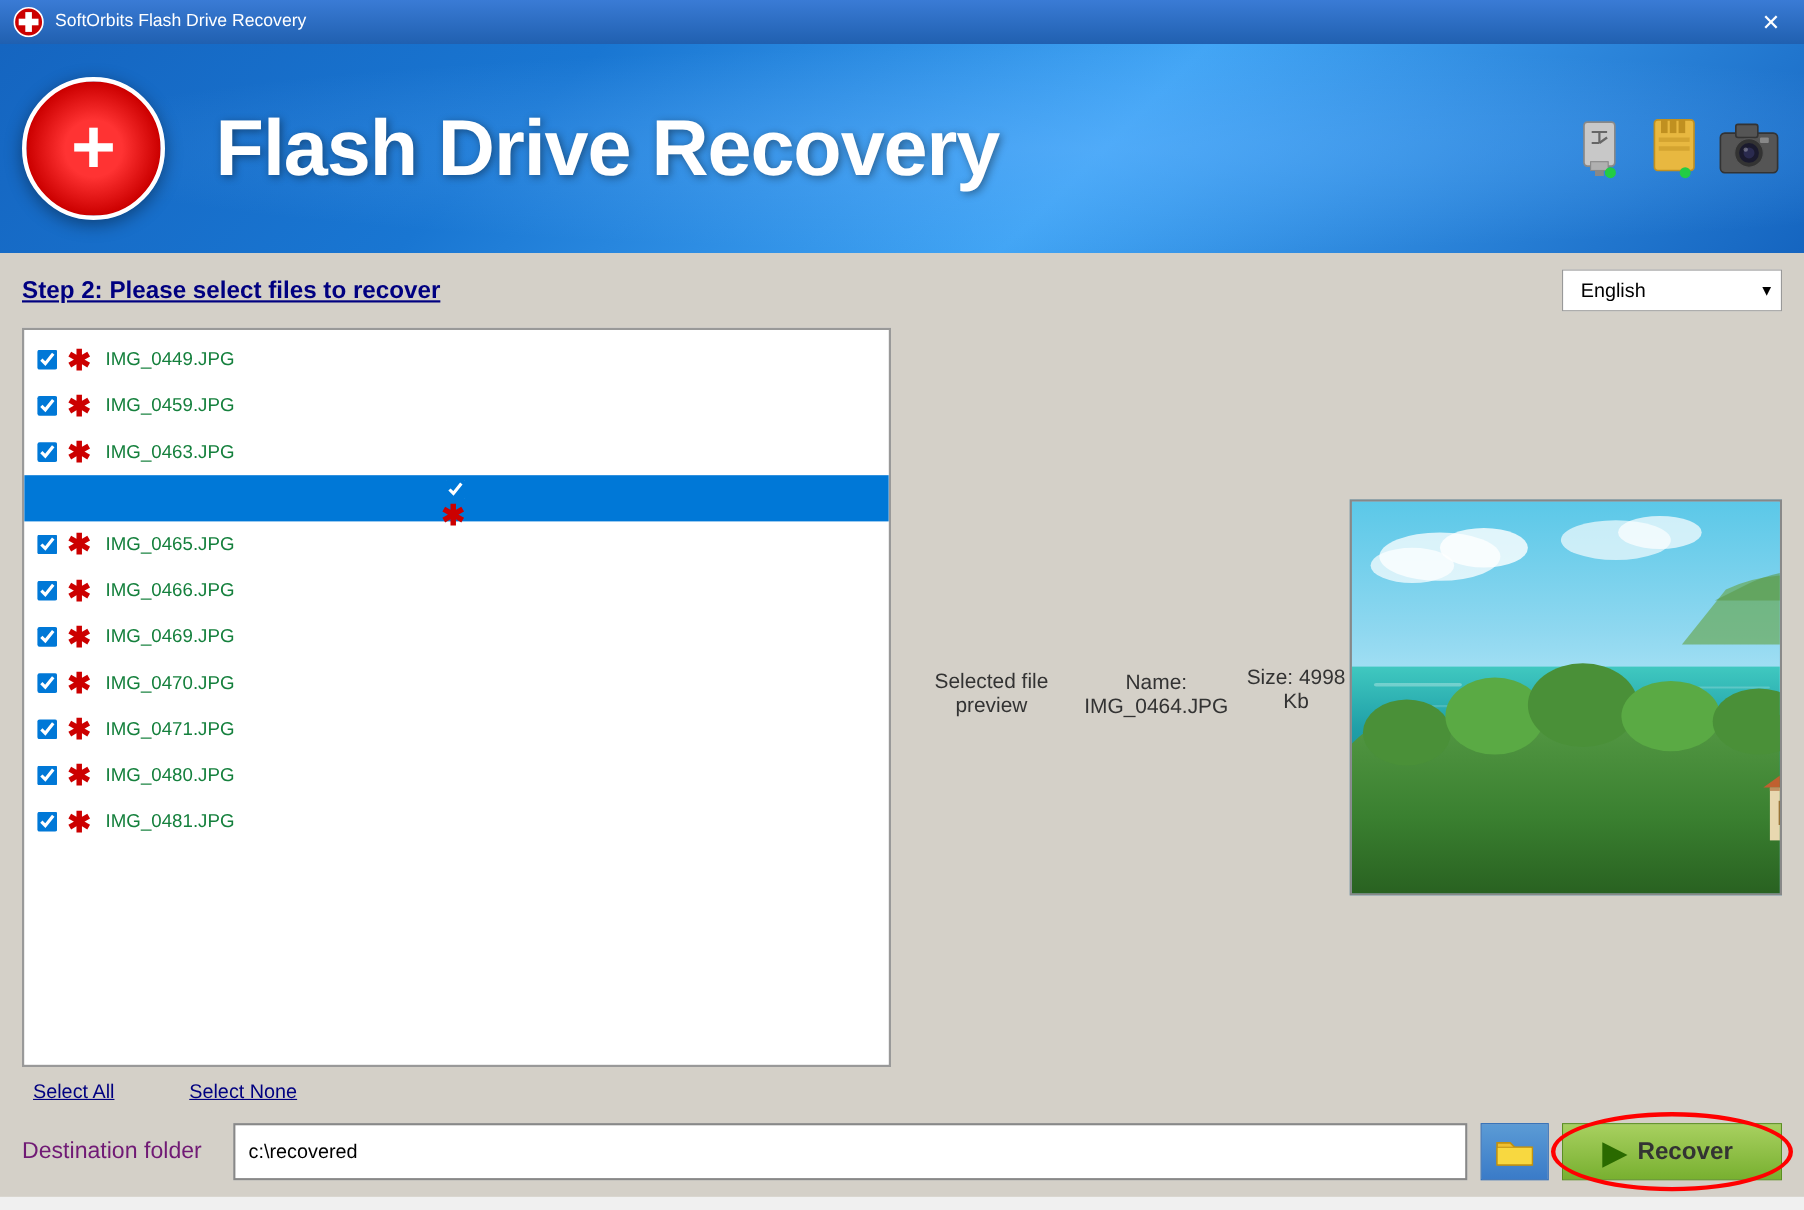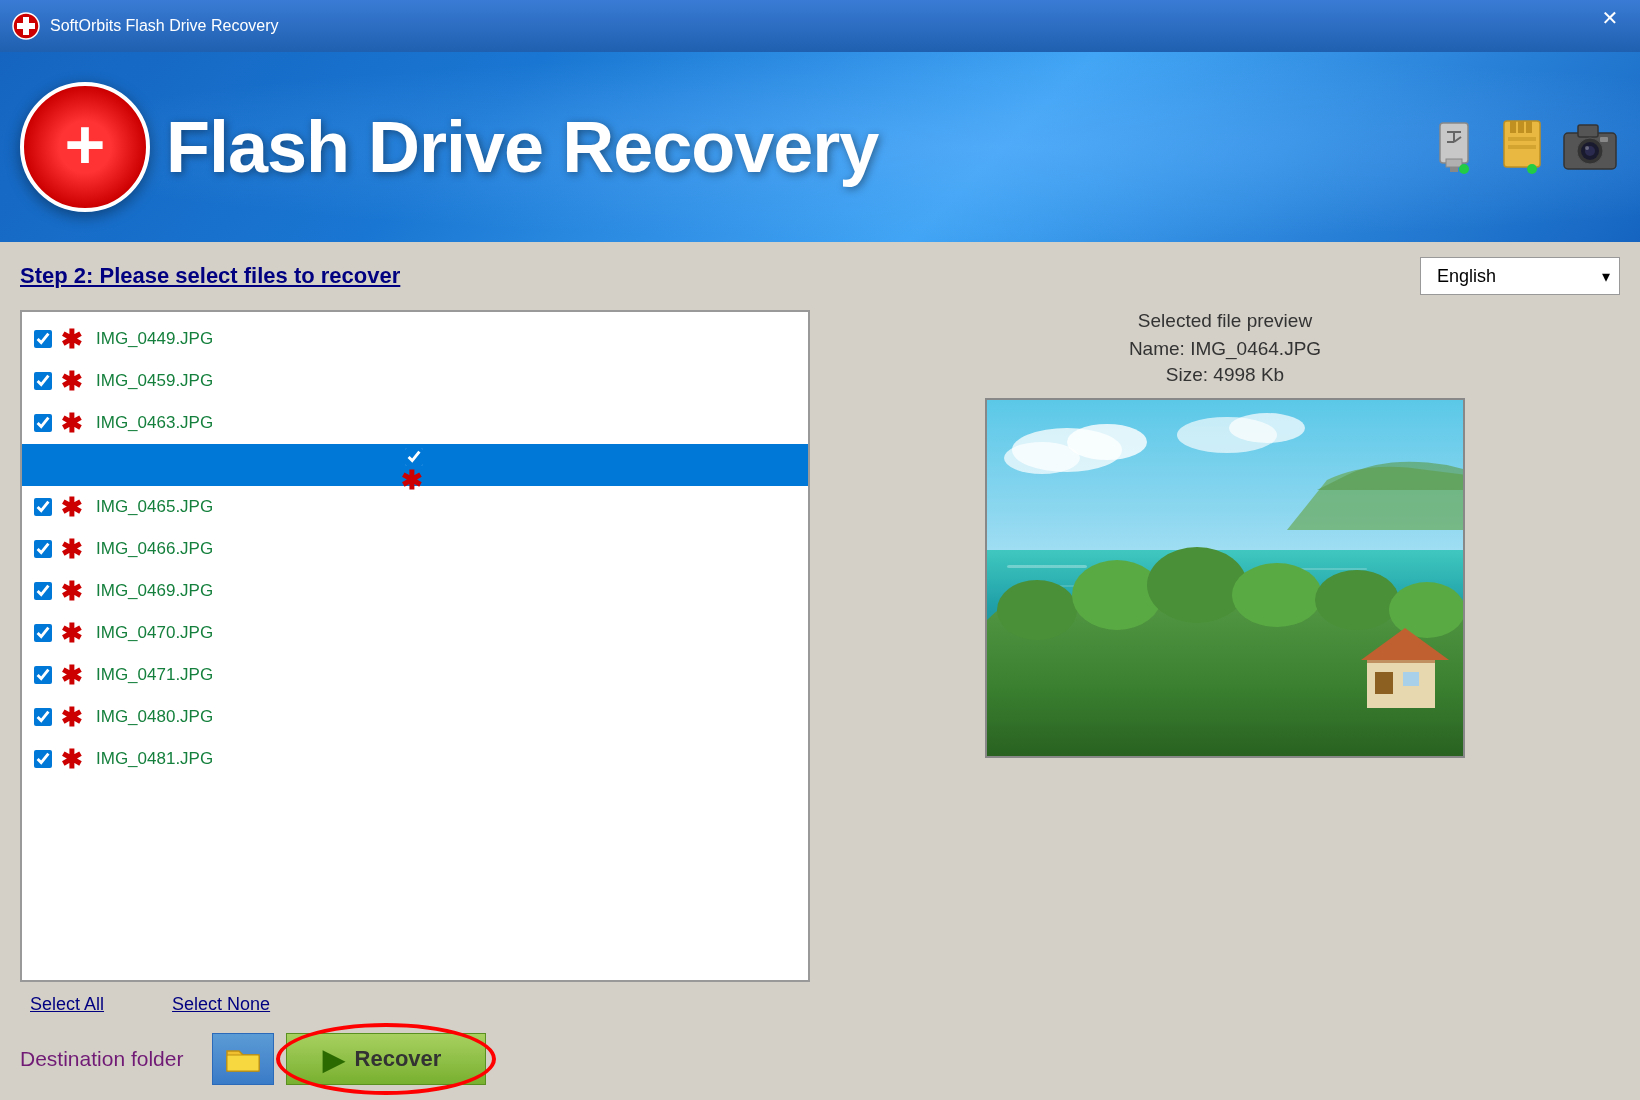--- a/index.html
+++ b/index.html
@@ -7,22 +7,23 @@
       font-family: 'Segoe UI', Arial, sans-serif;
       background: #f0f0f0;
       width: 1640px;
       height: 1100px;
       overflow: hidden;
     }
 
     
     .title-bar {
       background: linear-gradient(to bottom, #3a7bd5, #2060b0);
-      height: 52px;
-      display: flex;
+      height: 40px;
+      display: flex;
+      align-items: center;
       justify-content: space-between;
       padding: 0 12px;
       color: white;
     }
     .title-bar-left {
       display: flex;
       align-items: center;
       gap: 10px;
     }
     .title-bar-icon {
@@ -80,21 +81,21 @@
       color: white;
       font-size: 70px;
       font-weight: 900;
       line-height: 1;
       margin-top: -4px;
     }
     .header-title {
       color: white;
       font-size: 72px;
       font-weight: 900;
-      margin-left: 16px;
+      margin-left: 46px;
       text-shadow: 2px 2px 8px rgba(0,0,0,0.4);
       z-index: 1;
       letter-spacing: -1px;
     }
     .header-icons {
       position: absolute;
       right: 20px;
       top: 50%;
       transform: translateY(-50%);
       display: flex;
@@ -239,21 +240,21 @@
       color: #cc0000;
       font-size: 26px;
       font-weight: 900;
     }
 
     
     .preview-panel {
       flex: 1;
       background: #d4d0c8;
       display: flex;
-      flex-direction: column;
+      flex-direction: row;
       align-items: center;
     }
     .preview-label {
       font-size: 19px;
       color: #333;
       margin-bottom: 6px;
       text-align: center;
     }
     .preview-name {
       font-size: 19px;
@@ -579,20 +580,21 @@
 
   </div>
 
   <div class="bottom-controls">
     <div class="select-buttons-row">
       <button class="select-link">Select All</button>
       <button class="select-link">Select None</button>
     </div>
     <div class="destination-row">
       <span class="destination-label">Destination folder</span>
+      <input type="text" class="destination-input" value="c:\recovered" style="">
       <button class="browse-btn">
         <svg width="36" height="32" viewBox="0 0 36 32">
           <path d="M2 8 L2 28 L34 28 L34 12 L18 12 L14 8 Z" fill="#f0c030" stroke="#c09010" stroke-width="1.5"></path>
           <rect x="2" y="12" width="32" height="16" rx="1" fill="#f8d840" stroke="#c09010" stroke-width="1"></rect>
         </svg>
       </button>
       <div class="recover-btn-wrapper">
         <div class="recover-ring"></div>
         <button class="recover-btn">
           <span class="recover-arrow">▶</span>

